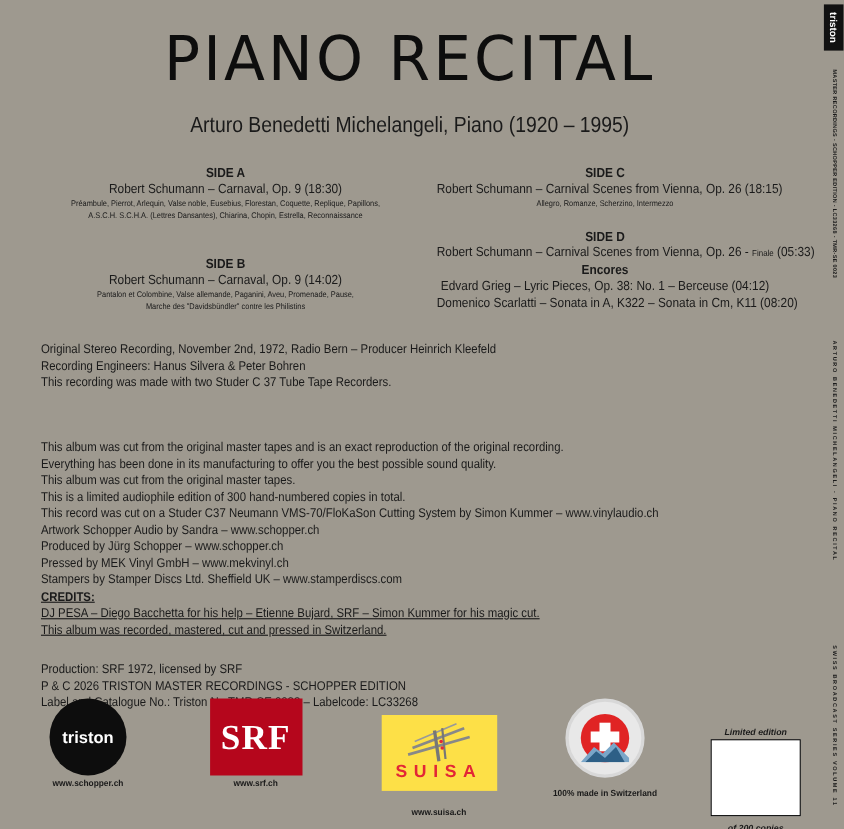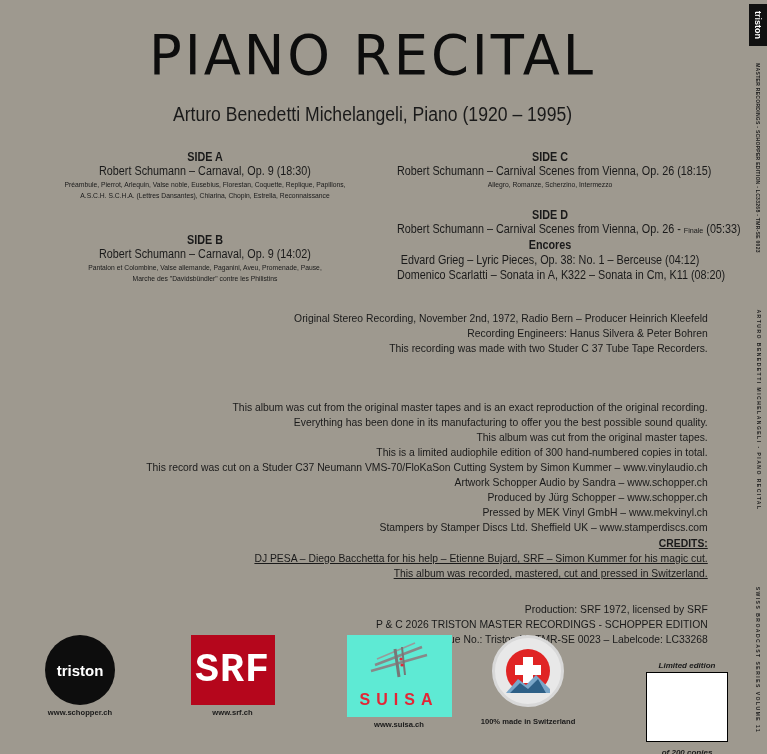--- a/index.html
+++ b/index.html
@@ -25,40 +25,40 @@
     transform: scaleX(0.88);
   }
   .side {
     position: absolute; text-align: center;
   }
   .side-head { font-weight: bold; font-size: 12px; line-height: 14px; transform: scaleX(0.9); }
   .side-main { font-size: 12px; line-height: 15px; transform: scaleX(0.9); white-space: nowrap; }
   .side-sub { font-size: 7.5px; line-height: 11px; transform: scaleX(0.9); }
   .small { font-size: 8px; }
   .para {
-    position: absolute; left: 0; width: 745px; text-align: right;
+    position: absolute; left: 0; width: 745px; text-align: left;
     font-size: 11.5px; line-height: 15px;
   }
   .para div { transform: scaleX(0.9); white-space: nowrap; }
   .bold { font-weight: bold; }
   .logo-wrap { position: absolute; text-align: center; }
   .logo-cap { font-size: 8px; font-weight: bold; margin-top: 3px; transform: scaleX(0.95); white-space: nowrap; }
   .triston-logo {
     width: 70px; height: 70px; border-radius: 50%;
     background: #0d0d0d; color: #fff; margin: 0 auto;
     display: flex; align-items: center; justify-content: center;
     font-weight: bold; font-size: 15px;
   }
   .srf-logo {
     width: 84px; height: 70px; background: #b5061c; color: #fff; margin: 0 auto;
     display: flex; align-items: center; justify-content: center;
-    font-weight: bold; font-size: 40px; font-family: Liberation Mono, monospace; letter-spacing: 1px;
+    font-weight: bold; font-size: 32px; font-family: Liberation Serif, serif; letter-spacing: 1px;
   }
   .suisa-logo {
-    width: 105px; height: 82px; background: #5eead4; margin: 0 auto; position: relative;
+    width: 105px; height: 69px; background: #fde047; margin: 15px auto; position: relative;
   }
   .suisa-text {
     position: absolute; bottom: 8px; left: 0; right: 0; text-align: center;
     color: #e32636; font-weight: bold; font-size: 16px; letter-spacing: 6px;
   }
   .swiss-badge {
     width: 66px; height: 66px; border-radius: 50%;
     background: #e8e8e8; border: 3px solid #d8d8d8; margin: 0 auto;
     display: flex; align-items: center; justify-content: center; position: relative;
   }
@@ -173,21 +173,21 @@
       <line x1="48" y1="14" x2="52" y2="42" stroke="#777" stroke-width="3"></line>
       <line x1="55" y1="12" x2="58" y2="40" stroke="#777" stroke-width="2"></line>
       <circle cx="54" cy="24" r="1.6" fill="#e32636"></circle>
       <circle cx="55" cy="30" r="1.6" fill="#e32636"></circle>
     </svg>
     <div class="suisa-text">SUISA</div>
   </div>
   <div class="logo-cap">www.suisa.ch</div>
 </div>
 
-<div class="logo-wrap" style="left:468px; top:635px; width:120px;">
+<div class="logo-wrap" style="left:490px; top:635px; width:120px;">
   <div class="swiss-badge">
     <div class="swiss-inner">
       <svg width="44" height="44" viewBox="0 0 44 44">
         <rect x="17" y="8" width="10" height="26" fill="#fff"></rect>
         <rect x="9" y="16" width="26" height="10" fill="#fff"></rect>
         <polygon points="0,44 12,30 20,36 30,26 44,40 44,44" fill="#7aa6c8"></polygon>
         <polygon points="4,44 14,34 22,40 32,30 40,44" fill="#2d5f86"></polygon>
       </svg>
     </div>
   </div>

